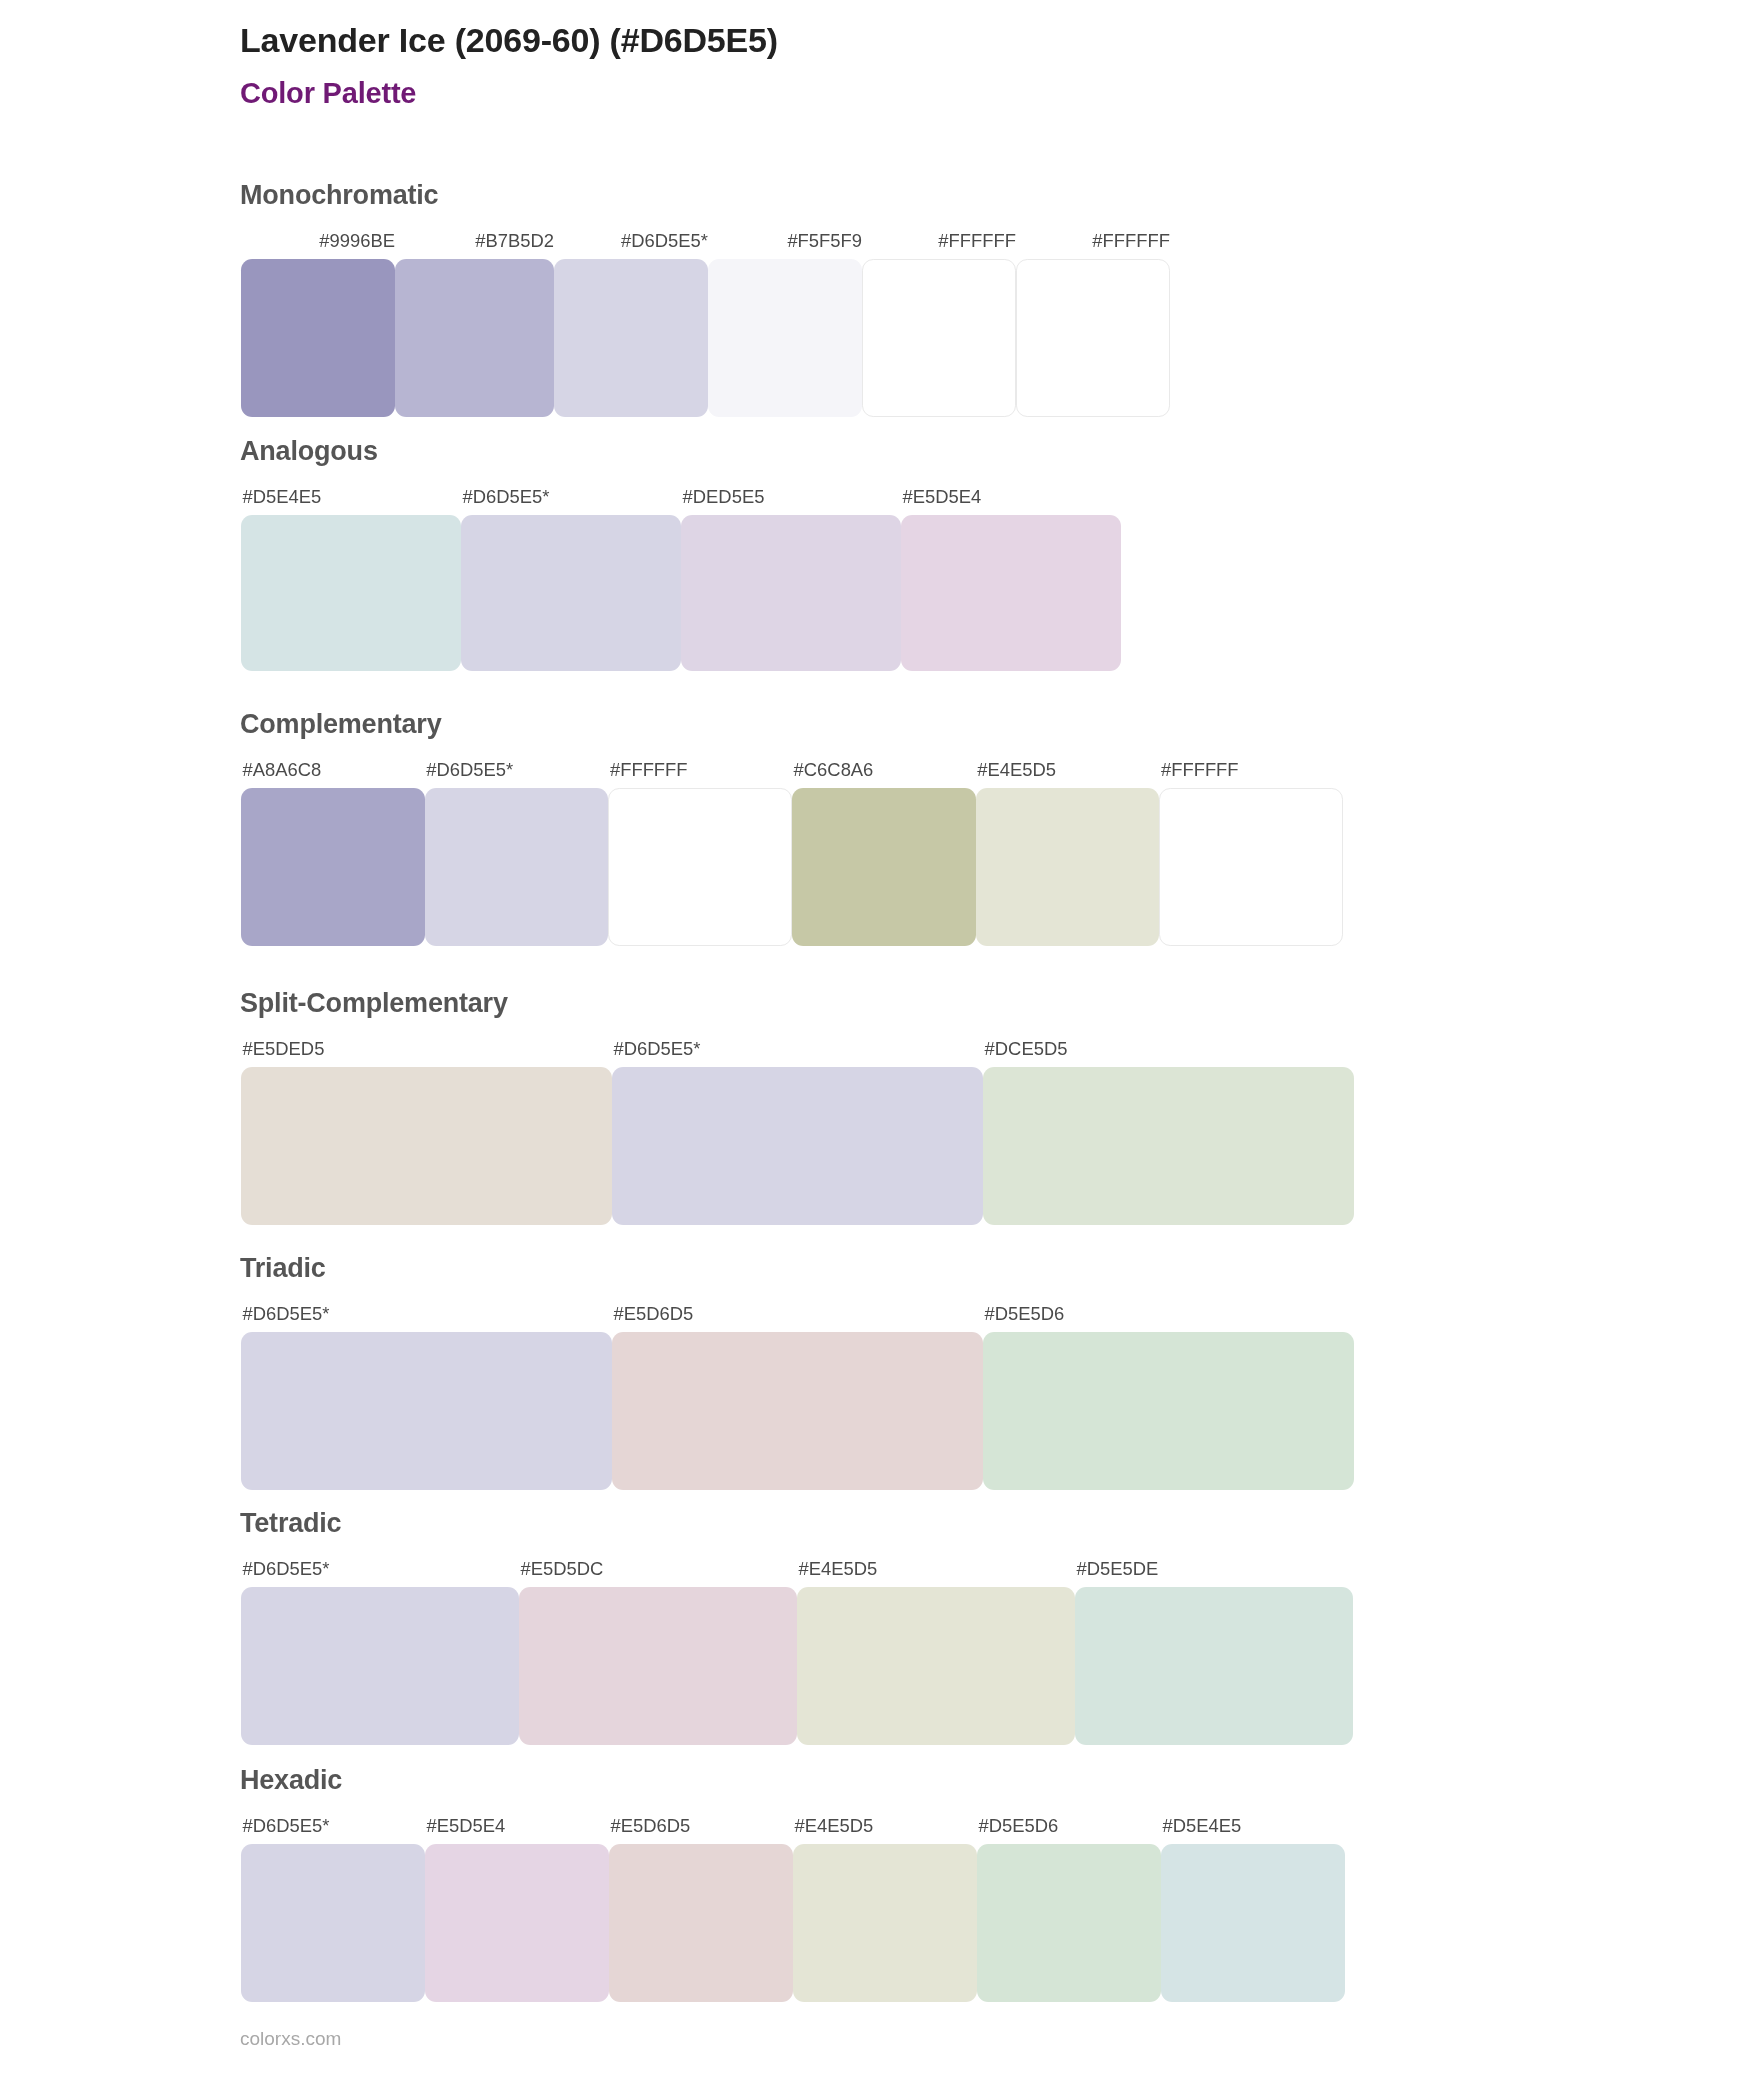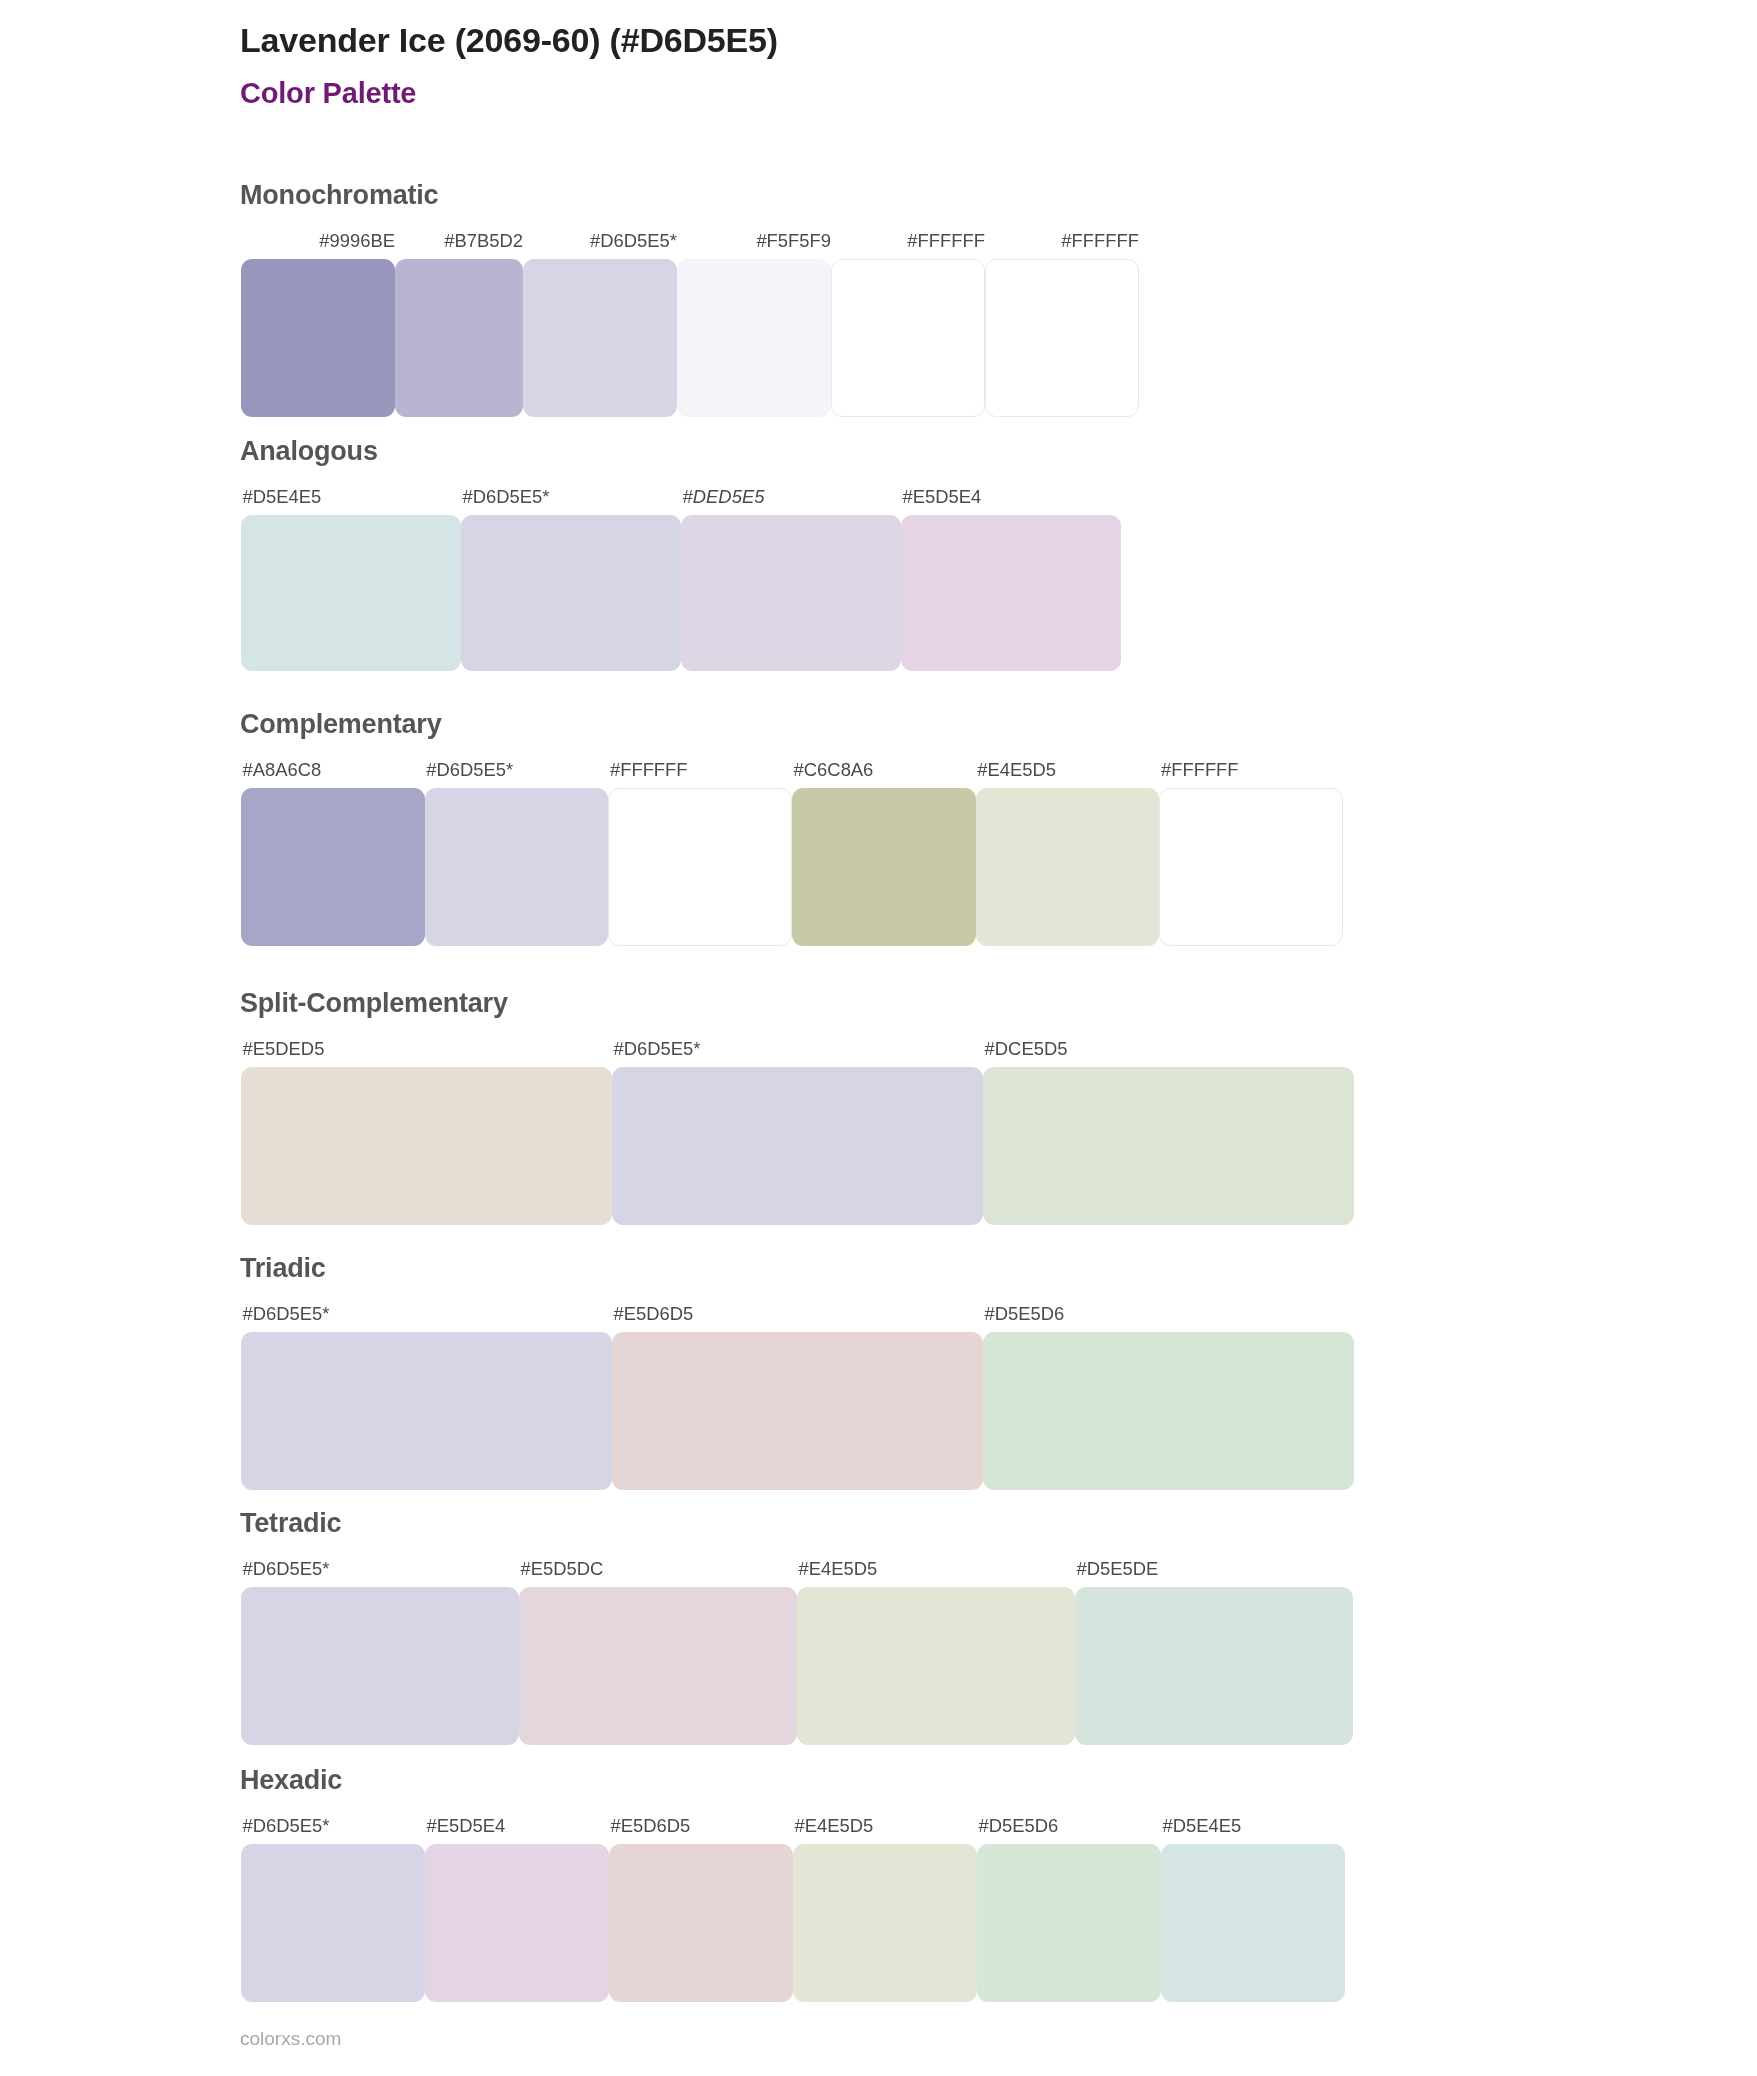--- a/index.html
+++ b/index.html
@@ -121,21 +121,21 @@
   </div>
 
   <div class="sections" id="sections-root">
       <div class="section" style="position: absolute; left: 0px; top: 0px; width: 1757px; height: 240px; text-align: right;">
         <div class="section-heading" style="top: 0px;">Monochromatic</div>
         <div class="swatch-row" style="top: 50px; width: 1078px;">
           <div class="swatch-col" style="width: 154px; z-index: 6;">
             <div class="swatch-label">#9996BE</div>
             <div class="swatch-chip" style="height: 158px; background: rgb(153, 150, 190);"></div>
           </div>
-          <div class="swatch-col" style="width: 128px; z-index: 5;">
+          <div class="swatch-col" style="width: 159px; z-index: 5;">
             <div class="swatch-label">#B7B5D2</div>
             <div class="swatch-chip" style="height: 158px; background: rgb(183, 181, 210);"></div>
           </div>
           <div class="swatch-col" style="width: 154px; z-index: 4;">
             <div class="swatch-label">#D6D5E5*</div>
             <div class="swatch-chip" style="height: 158px; background: rgb(214, 213, 229);"></div>
           </div>
           <div class="swatch-col" style="width: 154px; z-index: 3;">
             <div class="swatch-label">#F5F5F9</div>
             <div class="swatch-chip" style="height: 158px; background: rgb(245, 245, 249);"></div>
@@ -154,21 +154,21 @@
         <div class="section-heading" style="top: 0px;">Analogous</div>
         <div class="swatch-row" style="top: 50px; width: 1102px;">
           <div class="swatch-col" style="width: 220px; z-index: 5;">
             <div class="swatch-label">#D5E4E5</div>
             <div class="swatch-chip" style="height: 156px; background: rgb(213, 228, 229);"></div>
           </div>
           <div class="swatch-col" style="width: 220px; z-index: 3;">
             <div class="swatch-label">#D6D5E5*</div>
             <div class="swatch-chip" style="height: 156px; background: rgb(214, 213, 229);"></div>
           </div>
-          <div class="swatch-col" style="width: 220px; z-index: 2; font-style: italic;">
+          <div class="swatch-col" style="width: 220px; z-index: 2;">
             <div class="swatch-label">#DED5E5</div>
             <div class="swatch-chip" style="height: 156px; background: rgb(222, 213, 229);"></div>
           </div>
           <div class="swatch-col" style="width: 220px; z-index: 1;">
             <div class="swatch-label">#E5D5E4</div>
             <div class="swatch-chip" style="height: 156px; background: rgb(229, 213, 228);"></div>
           </div>
         </div>
       </div>
       <div class="section" style="position: absolute; left: 0px; top: 529px; width: 1757px; height: 240px;">

